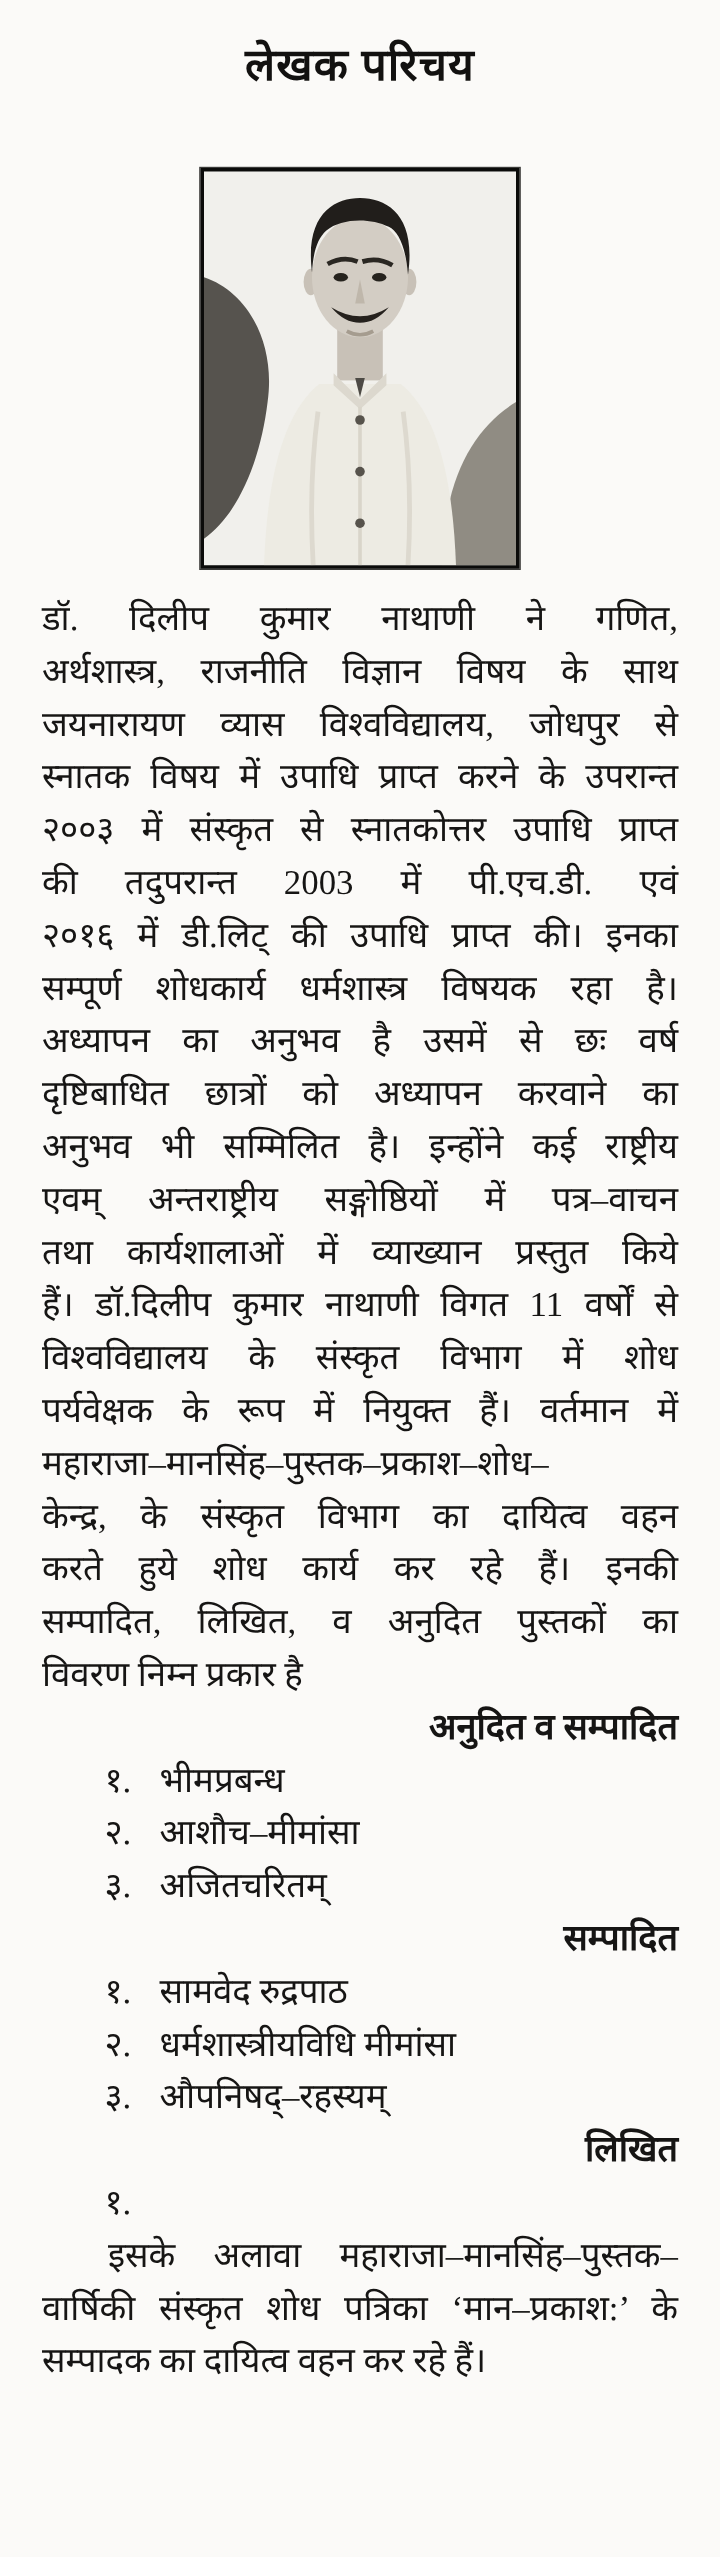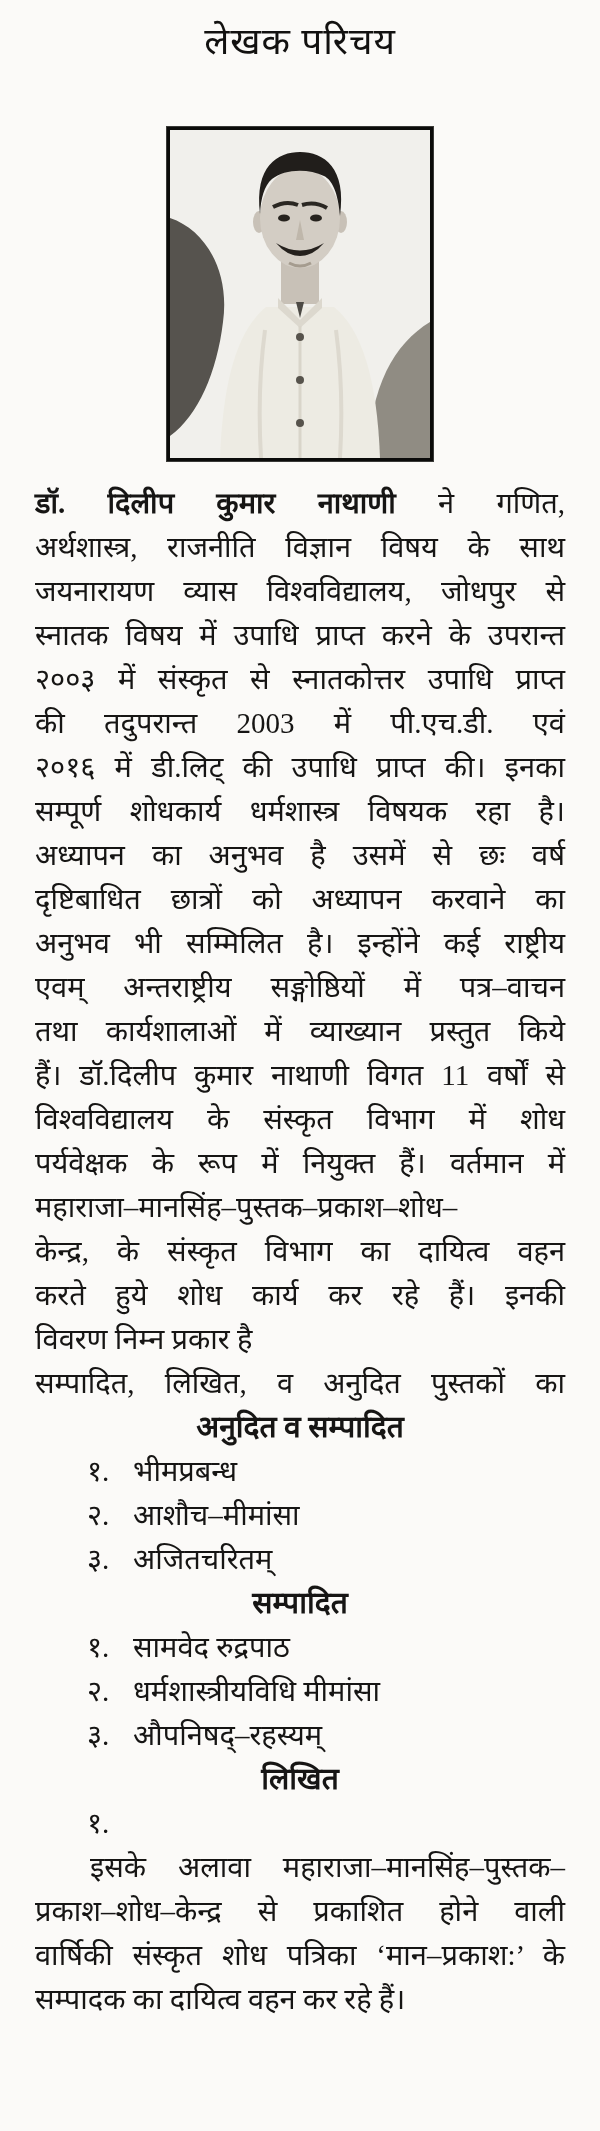--- a/index.html
+++ b/index.html
@@ -6,25 +6,25 @@
   .page {
     position: relative;
     width: 600px;
     height: 2131px;
     background: #fbfaf8;
     color: #161514;
     font-family: "Liberation Serif", "DejaVu Serif", serif;
     overflow: hidden;
   }
   .title {
-    margin: 0;
+    margin: 13px;
     padding-top: 14px;
     text-align: center;
     font-size: 37px;
-    font-weight: 400;
+    font-weight: 700;
     letter-spacing: 1px;
     color: #121110;
   }
   .photo-frame {
     width: 260px;
     height: 328px;
     border: 3px solid #0b0b0a;
     margin: 62px auto 0 auto;
     background: #f1f0ec;
     box-shadow: 0 0 0 1px #3a3a38;
@@ -35,27 +35,27 @@
     font-size: 29px;
     line-height: 44px;
   }
   .line {
     margin: 0;
     text-align: justify;
     text-align-last: justify;
   }
   .line.no-fill { text-align-last: left; }
   .line.indent { text-indent: 55px; }
-  .lead-bold { font-weight: 700; }
+  .lead-bold { font-weight: 400; }
   .section-heading {
     margin: 0;
     font-size: 30px;
     font-weight: 700;
     line-height: 44px;
-    text-align: center;
+    text-align: right;
   }
   .list-item {
     display: flex;
     line-height: 44px;
   }
   .list-item .num {
     width: 46px;
     margin-left: 52px;
     flex: 0 0 auto;
   }
@@ -127,22 +127,22 @@
     <p class="line">दृष्टिबाधित छात्रों को अध्यापन करवाने का</p>
     <p class="line">अनुभव भी सम्मिलित है। इन्होंने कई राष्ट्रीय</p>
     <p class="line">एवम् अन्तराष्ट्रीय सङ्गोष्ठियों में पत्र–वाचन</p>
     <p class="line">तथा कार्यशालाओं में व्याख्यान प्रस्तुत किये</p>
     <p class="line">हैं। डॉ.दिलीप कुमार नाथाणी विगत 11 वर्षों से</p>
     <p class="line">विश्वविद्यालय के संस्कृत विभाग में शोध</p>
     <p class="line">पर्यवेक्षक के रूप में नियुक्त हैं। वर्तमान में</p>
     <p class="line">महाराजा–मानसिंह–पुस्तक–प्रकाश–शोध–</p>
     <p class="line">केन्द्र, के संस्कृत विभाग का दायित्व वहन</p>
     <p class="line">करते हुये शोध कार्य कर रहे हैं। इनकी</p>
+    <p class="line">सम्पादित, लिखित, व अनुदित पुस्तकों का</p>
     <p class="line no-fill">विवरण निम्न प्रकार है</p>
-    <p class="line">सम्पादित, लिखित, व अनुदित पुस्तकों का</p>
 
     <h2 class="section-heading">अनुदित व सम्पादित</h2>
     <div class="list-item">
       <span class="num">१.</span>
       <span class="text">भीमप्रबन्ध</span>
     </div>
     <div class="list-item">
       <span class="num">२.</span>
       <span class="text">आशौच–मीमांसा</span>
     </div>
@@ -164,18 +164,17 @@
       <span class="num">३.</span>
       <span class="text">औपनिषद्–रहस्यम्</span>
     </div>
 
     <h2 class="section-heading">लिखित</h2>
     <div class="list-item">
       <span class="num">१.</span>
     </div>
 
     <p class="line indent">इसके अलावा महाराजा–मानसिंह–पुस्तक–</p>
-    <p class="line">प्रकाश–शोध–केन्द्र से प्रकाशित होने वाली</p>
     <p class="line">वार्षिकी संस्कृत शोध पत्रिका ‘मान–प्रकाश:’ के</p>
     <p class="line no-fill">सम्पादक का दायित्व वहन कर रहे हैं।</p>
 
   </div>
 </div>
 
 </body></html>

